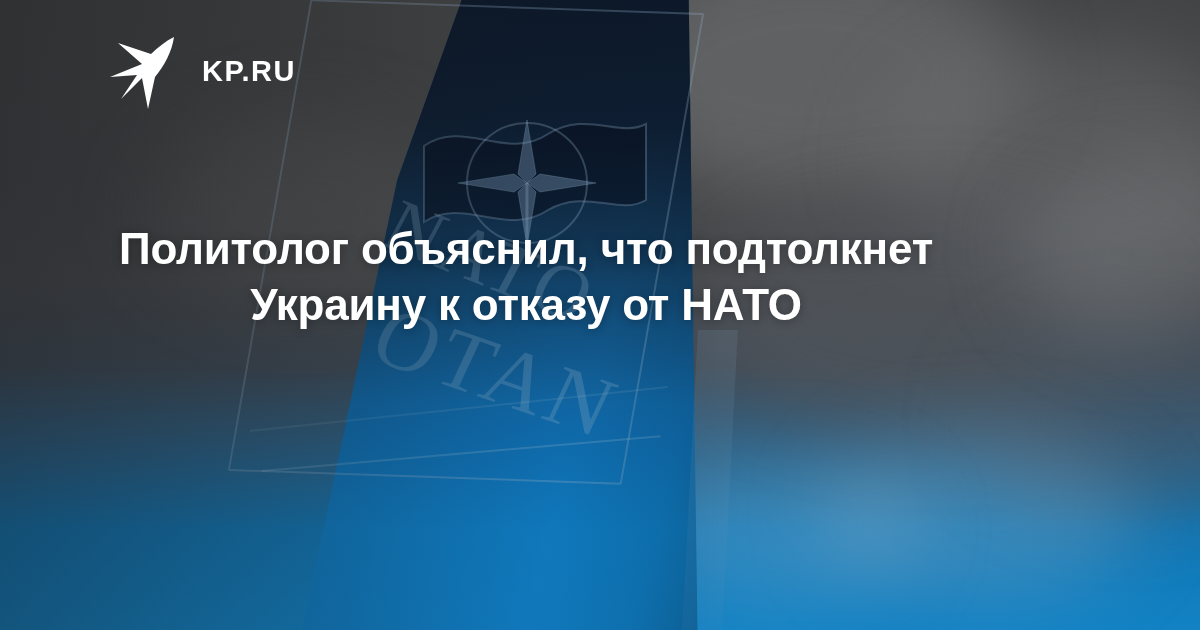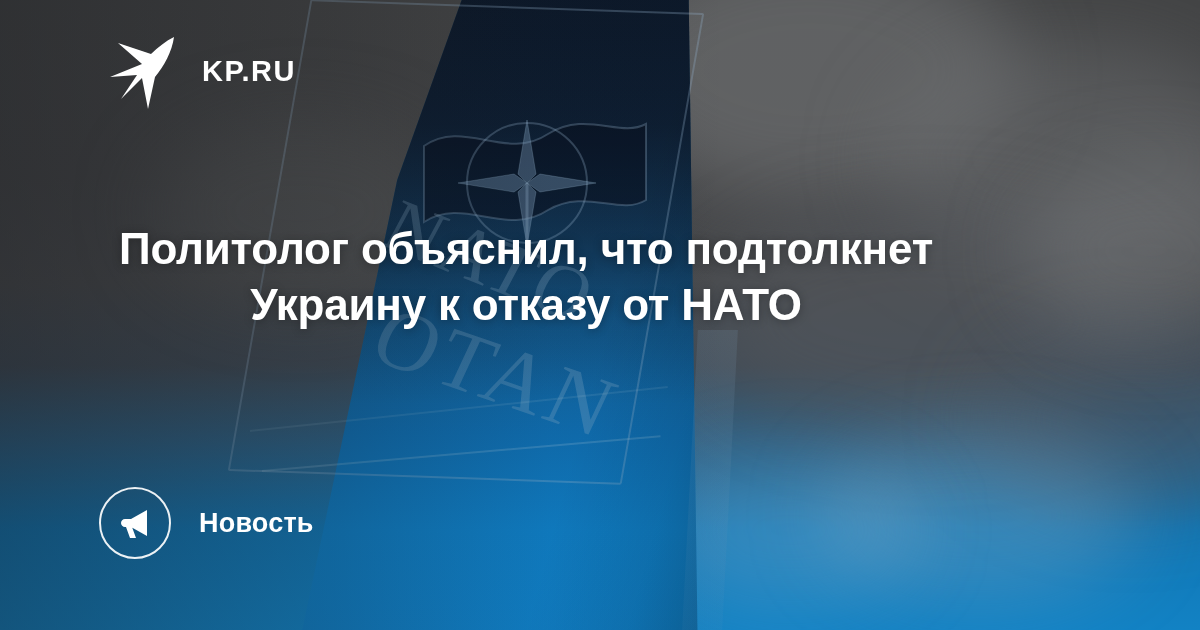--- a/index.html
+++ b/index.html
@@ -314,23 +314,14 @@
   <div class="brand">
     <svg class="brand-bird" viewBox="0 0 72 76">
       <path fill="#ffffff" d="M66 4 C58 8, 50 14, 43 21 L10 10 L34 31 L2 44 L29 42 L13 66 L34 45
                L40 76 L47 44 C56 33, 64 19, 66 4 Z"></path>
     </svg>
     <span class="brand-name">KP.RU</span>
   </div>
 
   <h1 class="headline">Политолог объяснил, что подтолкнет Украину к отказу от НАТО</h1>
 
-  <div class="badge">
-    <span class="badge-circle">
-      <svg viewBox="0 0 36 36">
-        <path fill="#ffffff" d="M30 5 L14 14 L8 14 C5.8 14 4 15.8 4 18 C4 20.2 5.8 22 8 22
-                 L9 22 L13 33 L19 33 L15 22 L14 22 L30 31 Z"></path>
-      </svg>
-    </span>
-    <span class="badge-label">Новость</span>
-  </div>
 
 </div>
 
 </body></html>

